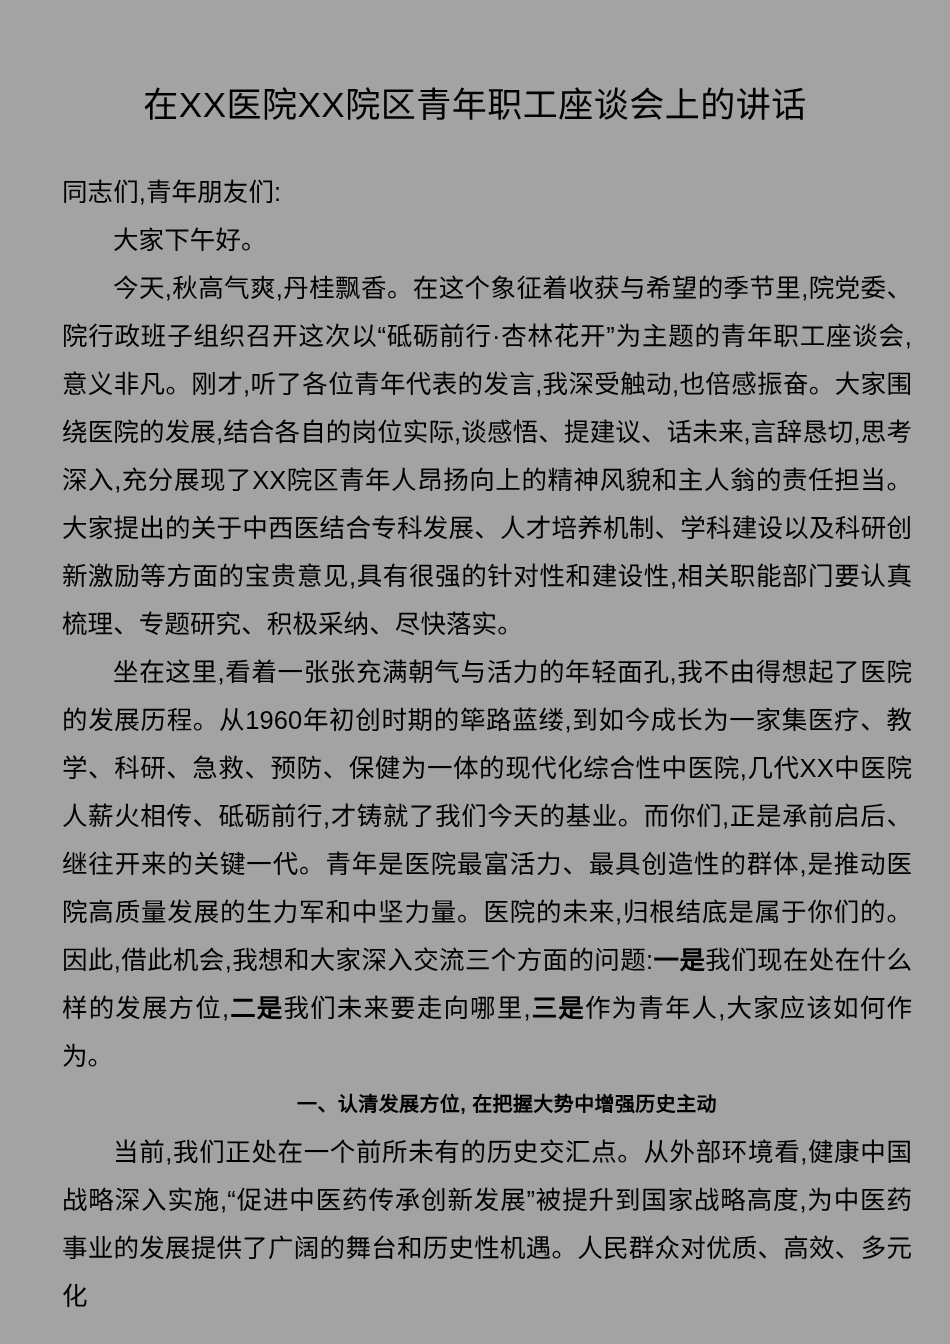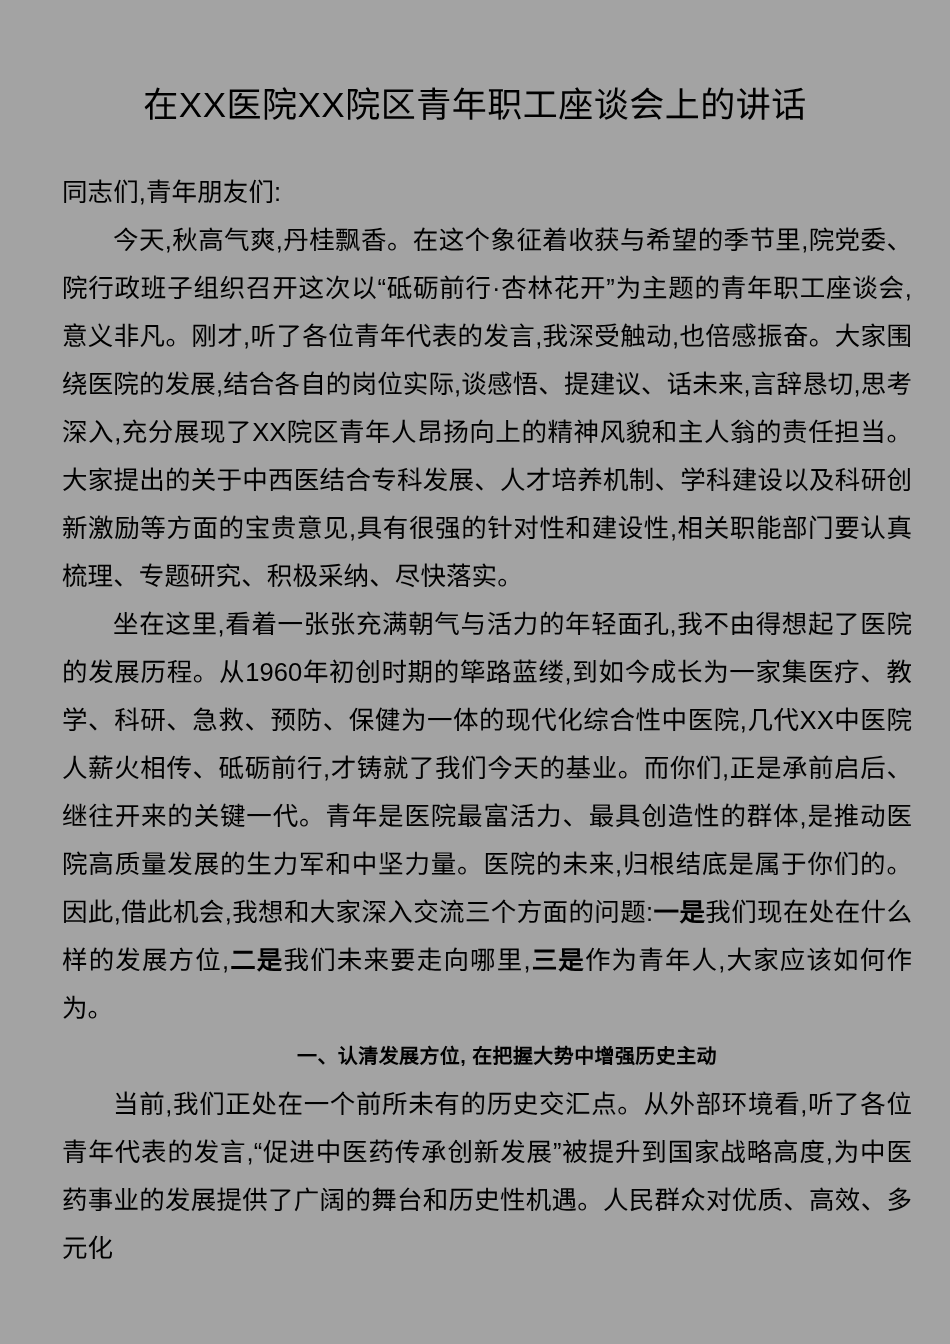--- a/index.html
+++ b/index.html
@@ -75,23 +75,24 @@
 <body>
 
 <div class="page">
 
   <h1 class="doc-title">在XX医院XX院区青年职工座谈会上的讲话</h1>
 
   <div class="body-block">
 
     <p class="para">同志们,青年朋友们:</p>
 
+    <p class="para indent">大家下午好。</p>
 
     <p class="para indent">今天,秋高气爽,丹桂飘香。在这个象征着收获与希望的季节里,院党委、院行政班子组织召开这次以“砥砺前行·杏林花开”为主题的青年职工座谈会,意义非凡。刚才,听了各位青年代表的发言,我深受触动,也倍感振奋。大家围绕医院的发展,结合各自的岗位实际,谈感悟、提建议、话未来,言辞恳切,思考深入,充分展现了XX院区青年人昂扬向上的精神风貌和主人翁的责任担当。大家提出的关于中西医结合专科发展、人才培养机制、学科建设以及科研创新激励等方面的宝贵意见,具有很强的针对性和建设性,相关职能部门要认真梳理、专题研究、积极采纳、尽快落实。</p>
 
     <p class="para indent"><span>坐在这里,看着一张张充满朝气与活力的年轻面孔,我不由得想起了医院的发展历程。从1960年初创时期的筚路蓝缕,到如今成长为一家集医疗、教学、科研、急救、预防、保健为一体的现代化综合性中医院,几代XX中医院人薪火相传、砥砺前行,才铸就了我们今天的基业。而你们,正是承前启后、继往开来的关键一代。青年是医院最富活力、最具创造性的群体,是推动医院高质量发展的生力军和中坚力量。医院的未来,归根结底是属于你们的。因此,借此机会,我想和大家深入交流三个方面的问题:</span><b class="em">一是</b><span>我们现在处在什么样的发展方位,</span><b class="em">二是</b><span>我们未来要走向哪里,</span><b class="em">三是</b><span>作为青年人,大家应该如何作为。</span></p>
 
     <p class="heading">一、认清发展方位, 在把握大势中增强历史主动</p>
 
-    <p class="para indent">当前,我们正处在一个前所未有的历史交汇点。从外部环境看,听了各位青年代表的发言,“促进中医药传承创新发展”被提升到国家战略高度,为中医药事业的发展提供了广阔的舞台和历史性机遇。人民群众对优质、高效、多元化</p>
+    <p class="para indent">当前,我们正处在一个前所未有的历史交汇点。从外部环境看,健康中国战略深入实施,“促进中医药传承创新发展”被提升到国家战略高度,为中医药事业的发展提供了广阔的舞台和历史性机遇。人民群众对优质、高效、多元化</p>
 
   </div>
 </div>
 
 </body></html>

